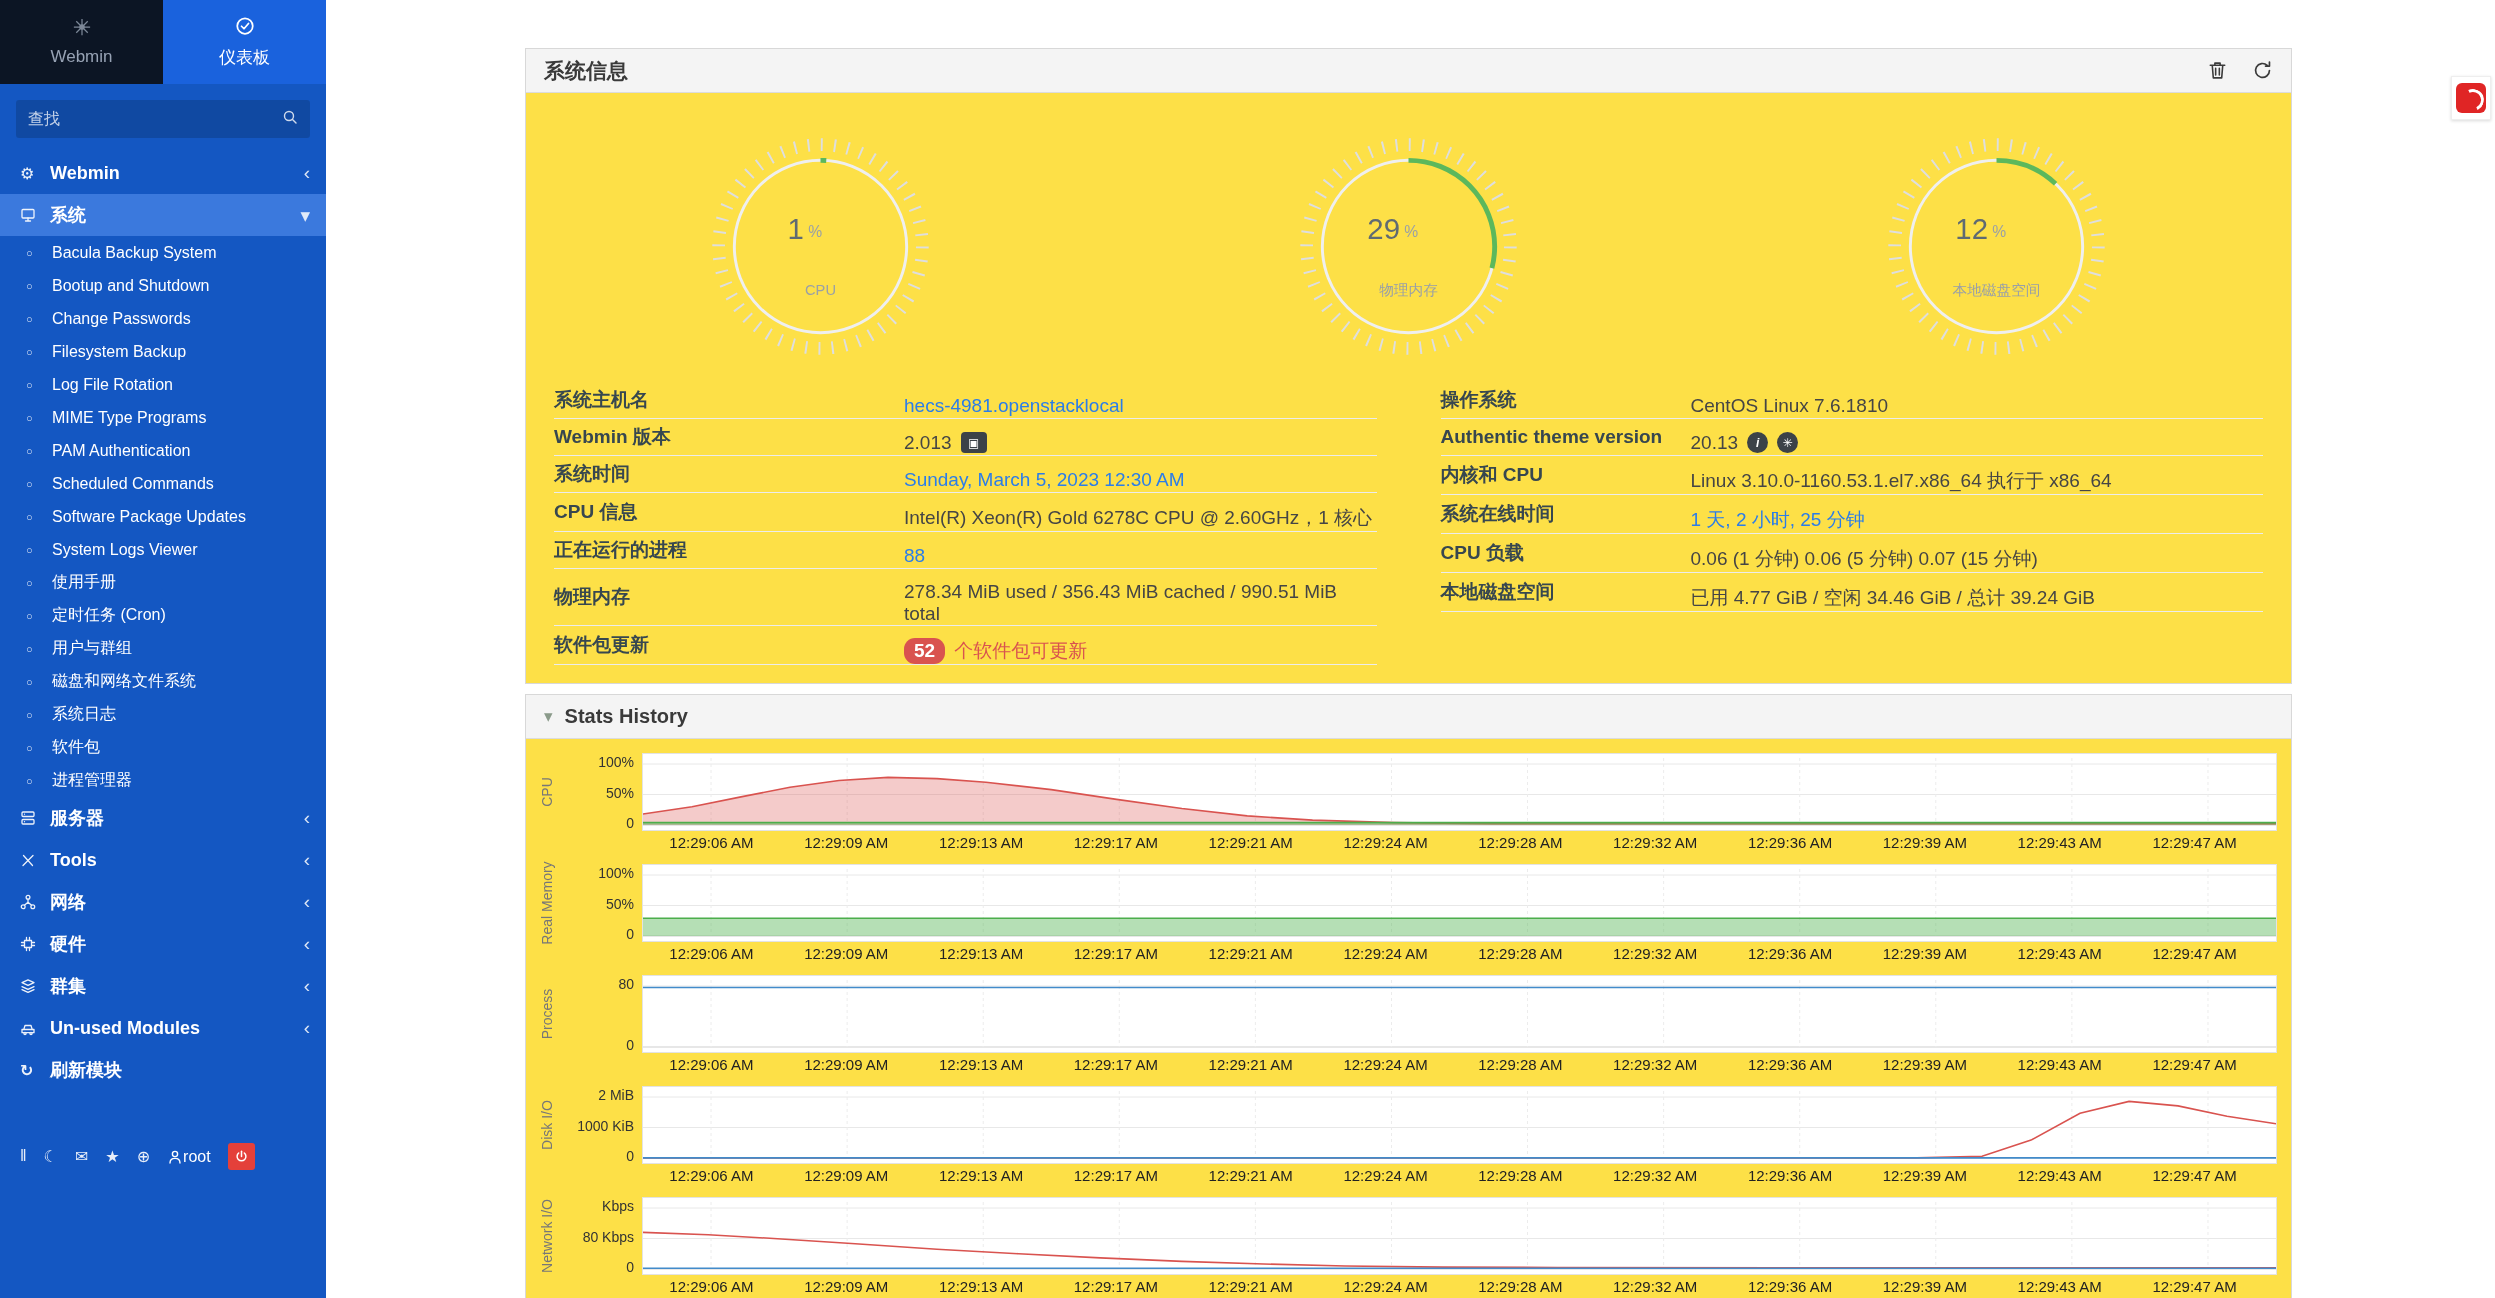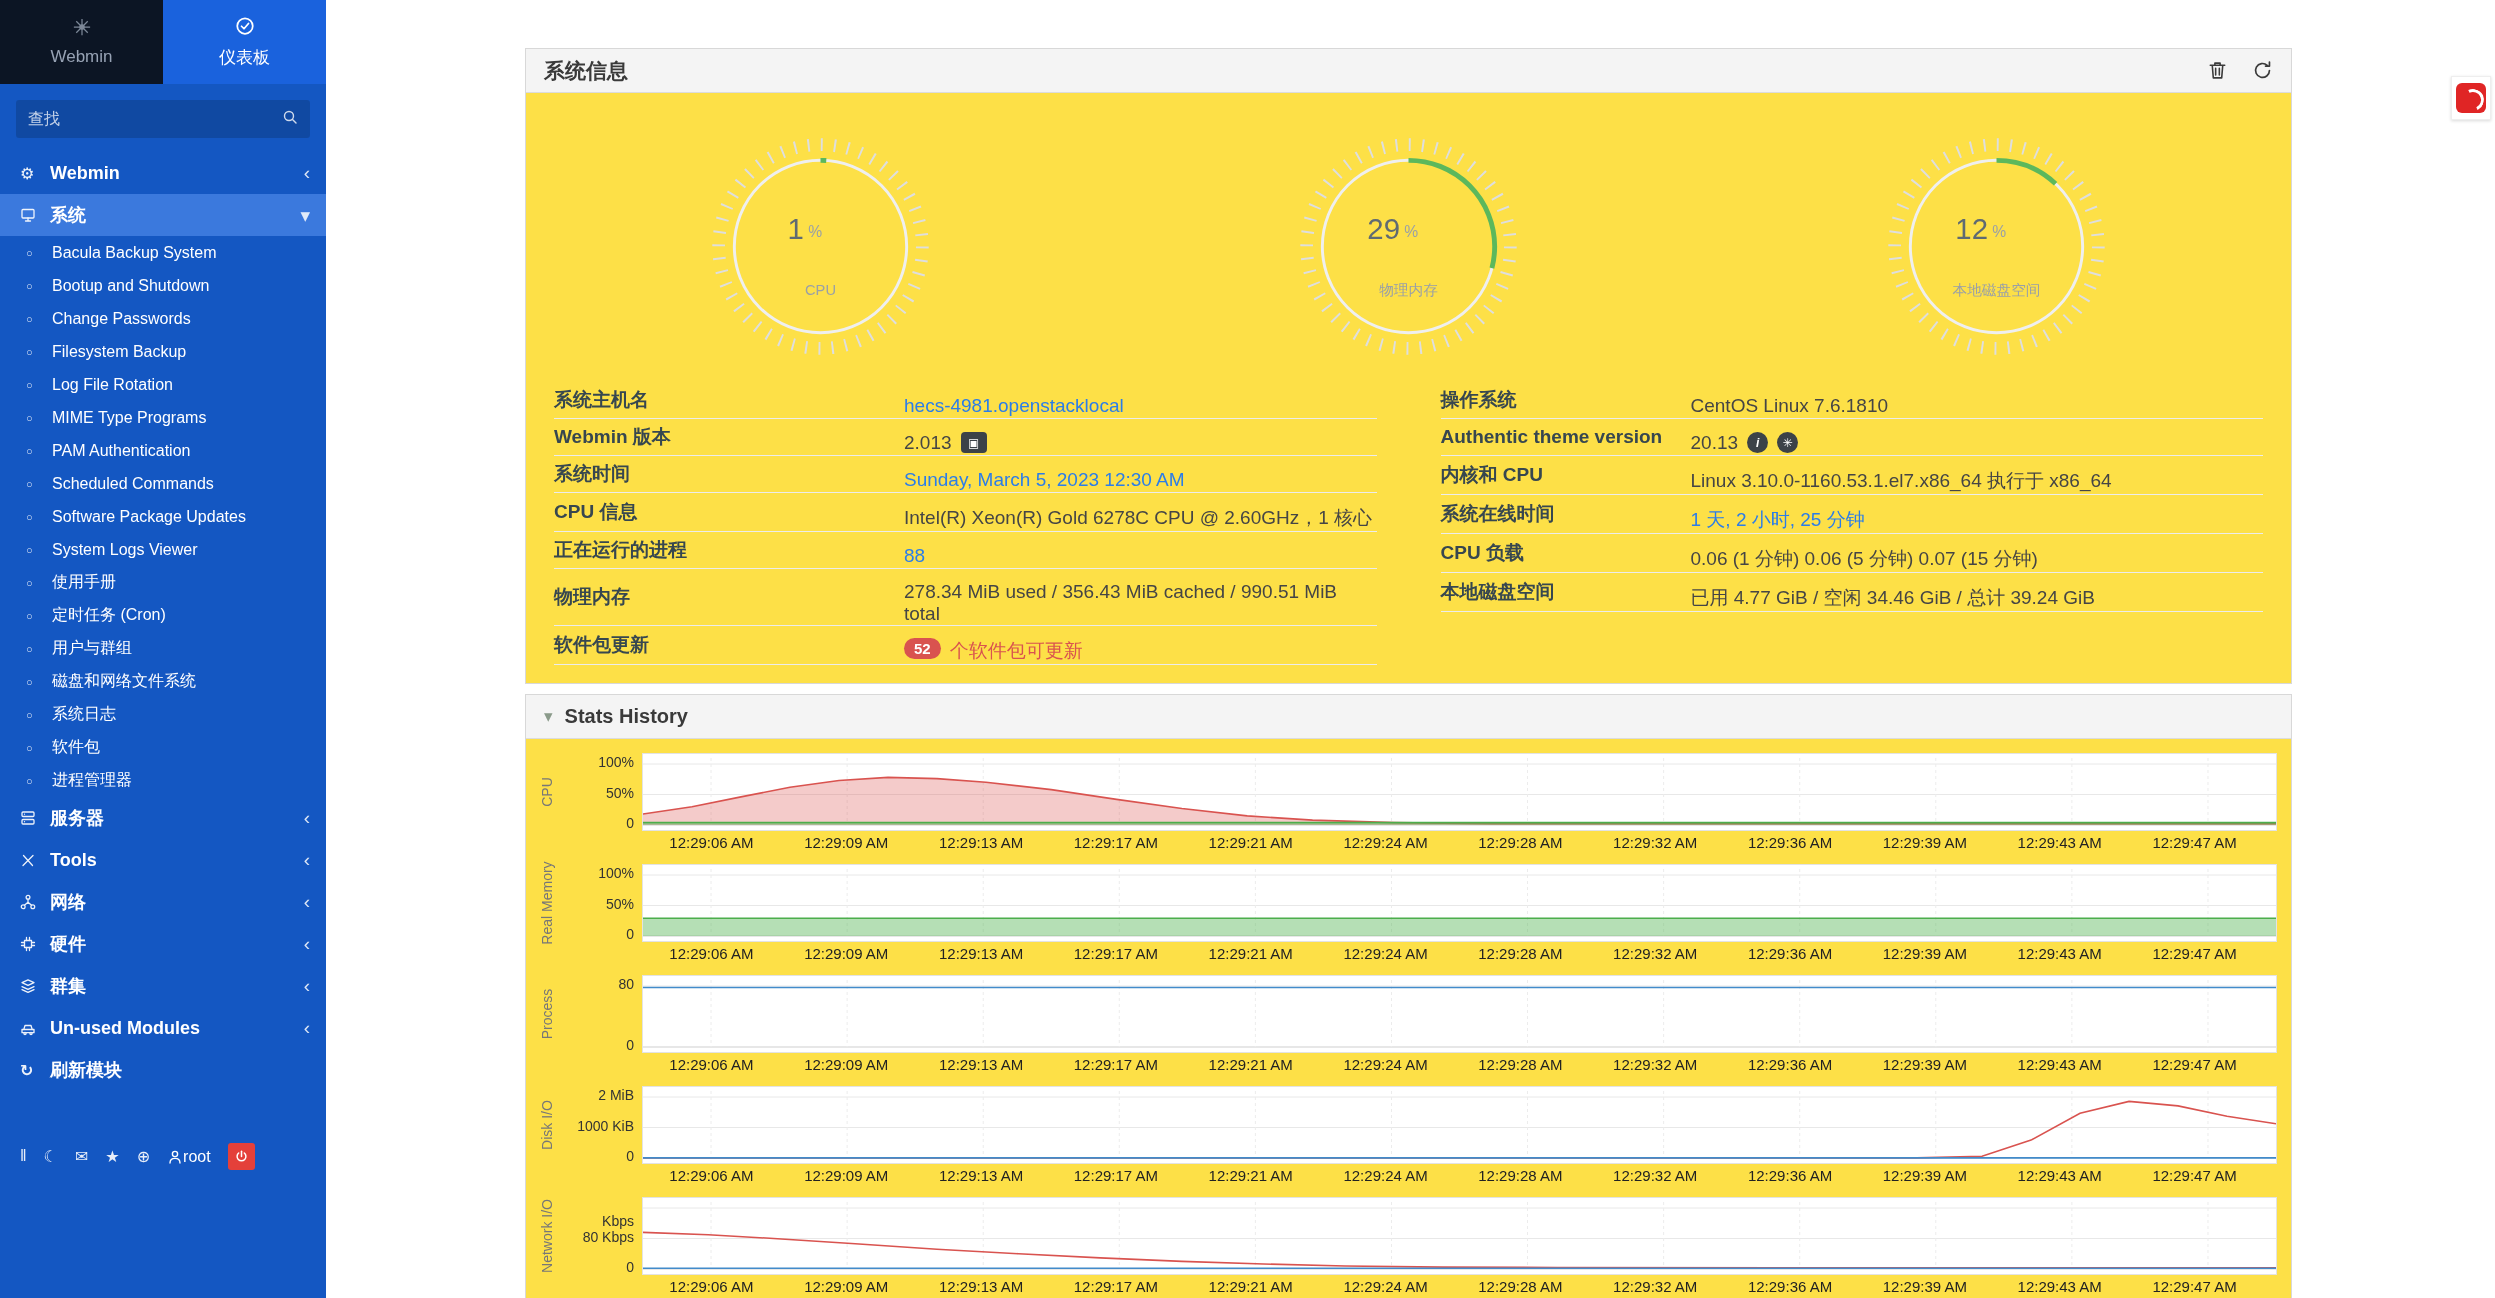--- a/index.html
+++ b/index.html
@@ -64,21 +64,21 @@
   .info-col.left { margin-right:64px; }
   .info-row { display:flex; align-items:center; min-height:37px;
     border-bottom:1px solid #ececec; font-size:19px; }
   .info-label { font-weight:700; color:#37474f; flex:0 0 auto; }
   .left .info-label { width:350px; }
   .rightcol .info-label { width:250px; }
   .info-value { color:#454545; display:flex; align-items:flex-start; gap:9px;margin-top:12px; }
   .info-value .link { color:#2b7de9; cursor:pointer; }
   .info-value .danger-link { color:#d9534f; cursor:pointer; }
   .badge-danger { background:#d9534f; color:#fff; border-radius:11px;
-    padding:2px 10px; font-size:15px; font-weight:700; }
+    padding:2px 10px; font-size:19px; font-weight:700; }
   .mini-badge { background:#3c4248; color:#fff; border-radius:4px; width:26px;
     height:21px; display:inline-flex; align-items:center; justify-content:center;
     font-size:12px; cursor:pointer; }
   .mini-badge.round { border-radius:50%; width:21px; height:21px; font-style:italic;
     font-weight:700; }
 
   
   .charts { padding:14px 14px 0 4px; }
   .chart-row { display:flex; }
   .chart-name { width:34px; position:relative; }
@@ -637,21 +637,21 @@
           <span>12:29:36 AM</span>
           <span>12:29:39 AM</span>
           <span>12:29:43 AM</span>
           <span>12:29:47 AM</span>
         </div>
         <div class="chart-row">
           <div class="chart-name">
             <span>Network I/O</span>
           </div>
           <div class="chart-yticks">
-            <span style="top: 16px; margin-left: 44px;">Kbps</span>
+            <span style="top: 1px; margin-left: 44px;">Kbps</span>
             <span style="top: 31.5px;">80 Kbps</span>
             <span style="top: 62px;">0</span>
           </div>
           <div class="chart-plot">
             <svg width="100%" height="78" viewBox="0 0 1000 78" preserveAspectRatio="none">
               <line x1="0" x2="1000" y1="10" y2="10" stroke="#e8e8e8" stroke-width="1" vector-effect="non-scaling-stroke"></line>
               <line x1="0" x2="1000" y1="40.5" y2="40.5" stroke="#e8e8e8" stroke-width="1" vector-effect="non-scaling-stroke"></line>
               <line x1="0" x2="1000" y1="71" y2="71" stroke="#cfcfcf" stroke-width="1" vector-effect="non-scaling-stroke"></line>
               <line x1="41.666666666666664" x2="41.666666666666664" y1="4" y2="71" stroke="#ececec" stroke-dasharray="3 3" vector-effect="non-scaling-stroke"></line>
               <line x1="125" x2="125" y1="4" y2="71" stroke="#ececec" stroke-dasharray="3 3" vector-effect="non-scaling-stroke"></line>

